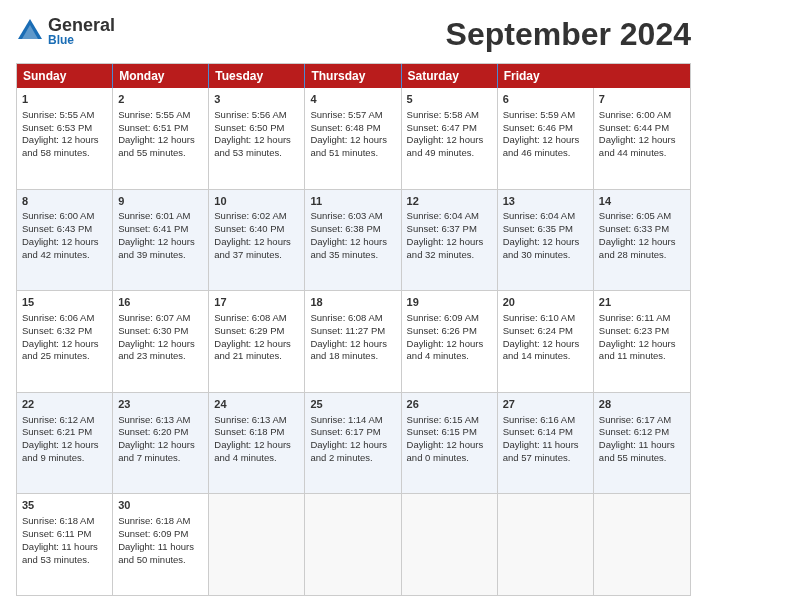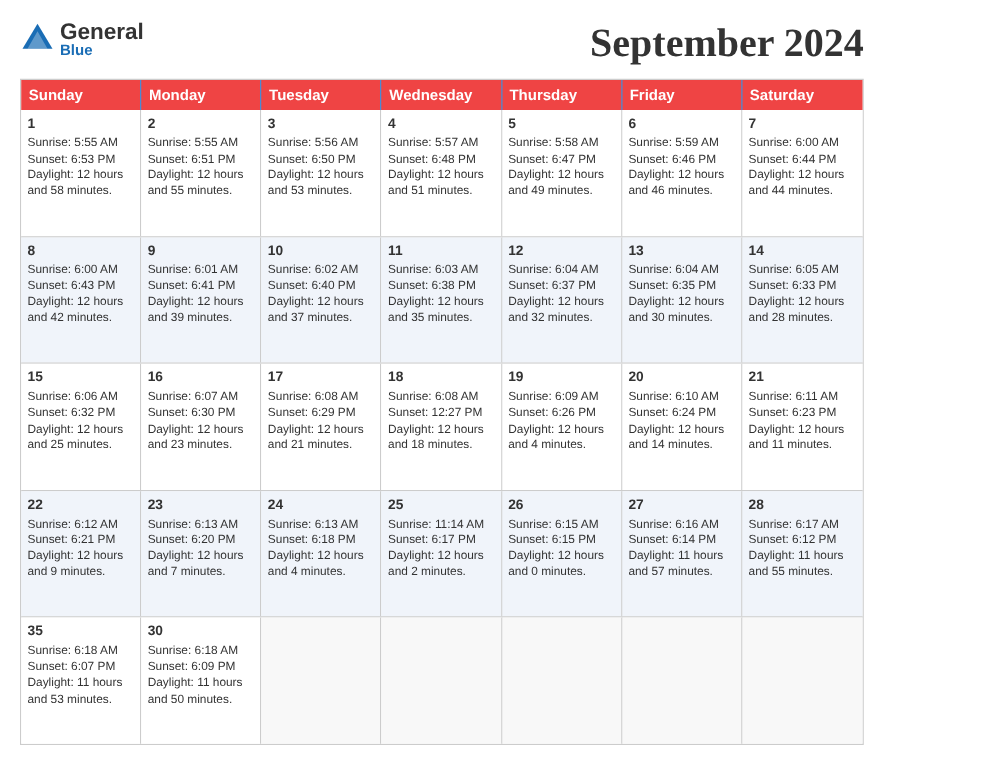--- a/index.html
+++ b/index.html
@@ -42,41 +42,40 @@
       font-size: 12px;
       font-weight: bold;
       color: #1a6db5;
     }
     .logo-icon {
       width: 28px;
       height: 28px;
     }
     .title-area {
       text-align: center;
-      font-family: Liberation Serif, serif;
     }
     .month-title {
       font-size: 32px;
       font-weight: bold;
       color: #333;
     }
     .subtitle {
       font-size: 14px;
       color: #333;
     }
     .calendar {
       flex: 1;
       display: flex;
       flex-direction: column;
       border: 1px solid #ccc;
     }
     .calendar-header {
       display: grid;
       grid-template-columns: repeat(7, 1fr);
-      background: #ef4444;
+      background: #b91c1c;
     }
     .cal-header-cell {
       color: #fff;
       font-size: 12px;
       font-weight: bold;
       padding: 5px 6px;
       border-right: 1px solid #4a8ad4;
     }
     .cal-header-cell:last-child { border-right: none; }
     .calendar-body {
@@ -128,24 +127,23 @@
     <div class="title-area">
       <div class="month-title">September 2024</div>
     </div>
   </div>
 
   <div class="calendar">
     <div class="calendar-header">
     <div class="cal-header-cell">Sunday</div>
         <div class="cal-header-cell">Monday</div>
         <div class="cal-header-cell">Tuesday</div>
-        <div class="cal-header-cell">Wednesday</div>
         <div class="cal-header-cell">Thursday</div>
+        <div class="cal-header-cell">Saturday</div>
         <div class="cal-header-cell">Friday</div>
-        <div class="cal-header-cell">Saturday</div>
       </div>
     <div class="calendar-body">
     <div class="calendar-row">
           <div class="cal-cell">
             <span class="day-num">1</span>
             <span style="display: block;">Sunrise: 5:55 AM</span>
             <span style="display: block;">Sunset: 6:53 PM</span>
             <span style="display: block;">Daylight: 12 hours</span>
             <span style="display: block;">and 58 minutes.</span>
           </div>
@@ -261,21 +259,21 @@
           <div class="cal-cell">
             <span class="day-num">17</span>
             <span style="display: block;">Sunrise: 6:08 AM</span>
             <span style="display: block;">Sunset: 6:29 PM</span>
             <span style="display: block;">Daylight: 12 hours</span>
             <span style="display: block;">and 21 minutes.</span>
           </div>
           <div class="cal-cell">
             <span class="day-num">18</span>
             <span style="display: block;">Sunrise: 6:08 AM</span>
-            <span style="display: block;">Sunset: 12:27 PM</span>
+            <span style="display: block;">Sunset: 11:27 PM</span>
             <span style="display: block;">Daylight: 12 hours</span>
             <span style="display: block;">and 18 minutes.</span>
           </div>
           <div class="cal-cell">
             <span class="day-num">19</span>
             <span style="display: block;">Sunrise: 6:09 AM</span>
             <span style="display: block;">Sunset: 6:26 PM</span>
             <span style="display: block;">Daylight: 12 hours</span>
             <span style="display: block;">and 4 minutes.</span>
           </div>
@@ -311,21 +309,21 @@
           </div>
           <div class="cal-cell alt-row">
             <span class="day-num">24</span>
             <span style="display: block;">Sunrise: 6:13 AM</span>
             <span style="display: block;">Sunset: 6:18 PM</span>
             <span style="display: block;">Daylight: 12 hours</span>
             <span style="display: block;">and 4 minutes.</span>
           </div>
           <div class="cal-cell alt-row">
             <span class="day-num">25</span>
-            <span style="display: block;">Sunrise: 11:14 AM</span>
+            <span style="display: block;">Sunrise: 1:14 AM</span>
             <span style="display: block;">Sunset: 6:17 PM</span>
             <span style="display: block;">Daylight: 12 hours</span>
             <span style="display: block;">and 2 minutes.</span>
           </div>
           <div class="cal-cell alt-row">
             <span class="day-num">26</span>
             <span style="display: block;">Sunrise: 6:15 AM</span>
             <span style="display: block;">Sunset: 6:15 PM</span>
             <span style="display: block;">Daylight: 12 hours</span>
             <span style="display: block;">and 0 minutes.</span>
@@ -342,21 +340,21 @@
             <span style="display: block;">Sunrise: 6:17 AM</span>
             <span style="display: block;">Sunset: 6:12 PM</span>
             <span style="display: block;">Daylight: 11 hours</span>
             <span style="display: block;">and 55 minutes.</span>
           </div>
         </div>
         <div class="calendar-row">
           <div class="cal-cell">
             <span class="day-num">35</span>
             <span style="display: block;">Sunrise: 6:18 AM</span>
-            <span style="display: block;">Sunset: 6:07 PM</span>
+            <span style="display: block;">Sunset: 6:11 PM</span>
             <span style="display: block;">Daylight: 11 hours</span>
             <span style="display: block;">and 53 minutes.</span>
           </div>
           <div class="cal-cell">
             <span class="day-num">30</span>
             <span style="display: block;">Sunrise: 6:18 AM</span>
             <span style="display: block;">Sunset: 6:09 PM</span>
             <span style="display: block;">Daylight: 11 hours</span>
             <span style="display: block;">and 50 minutes.</span>
           </div>

